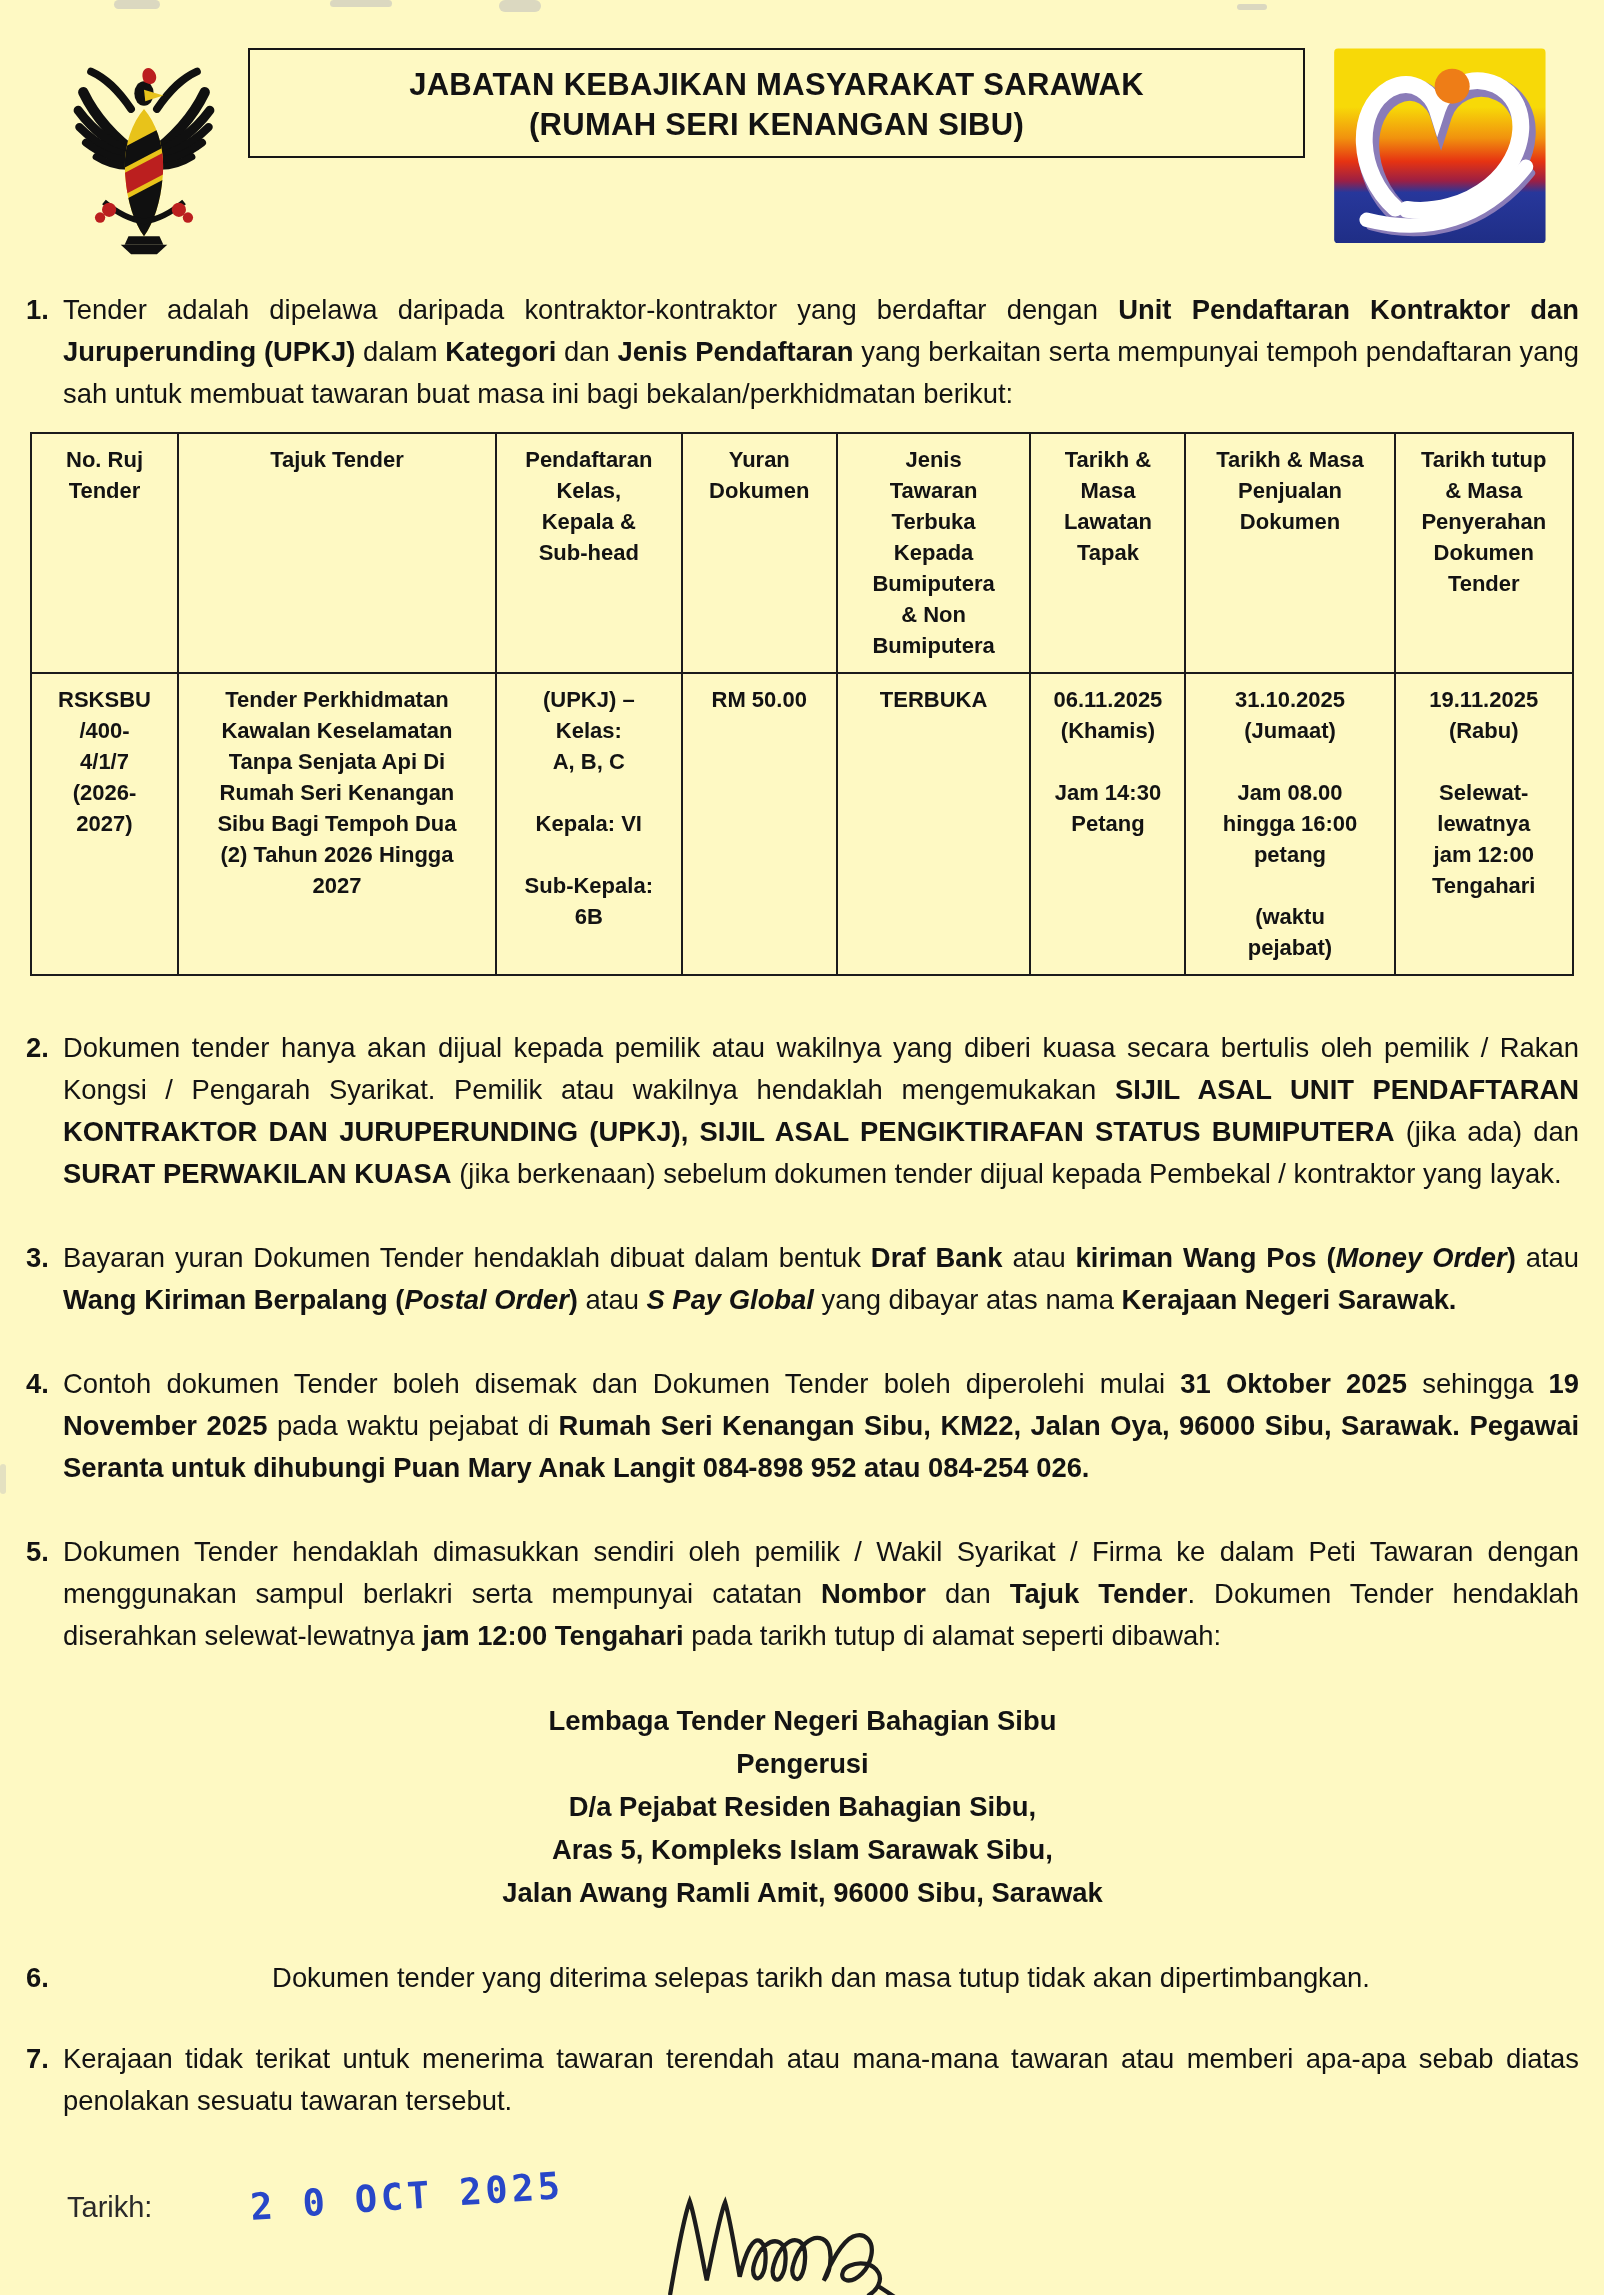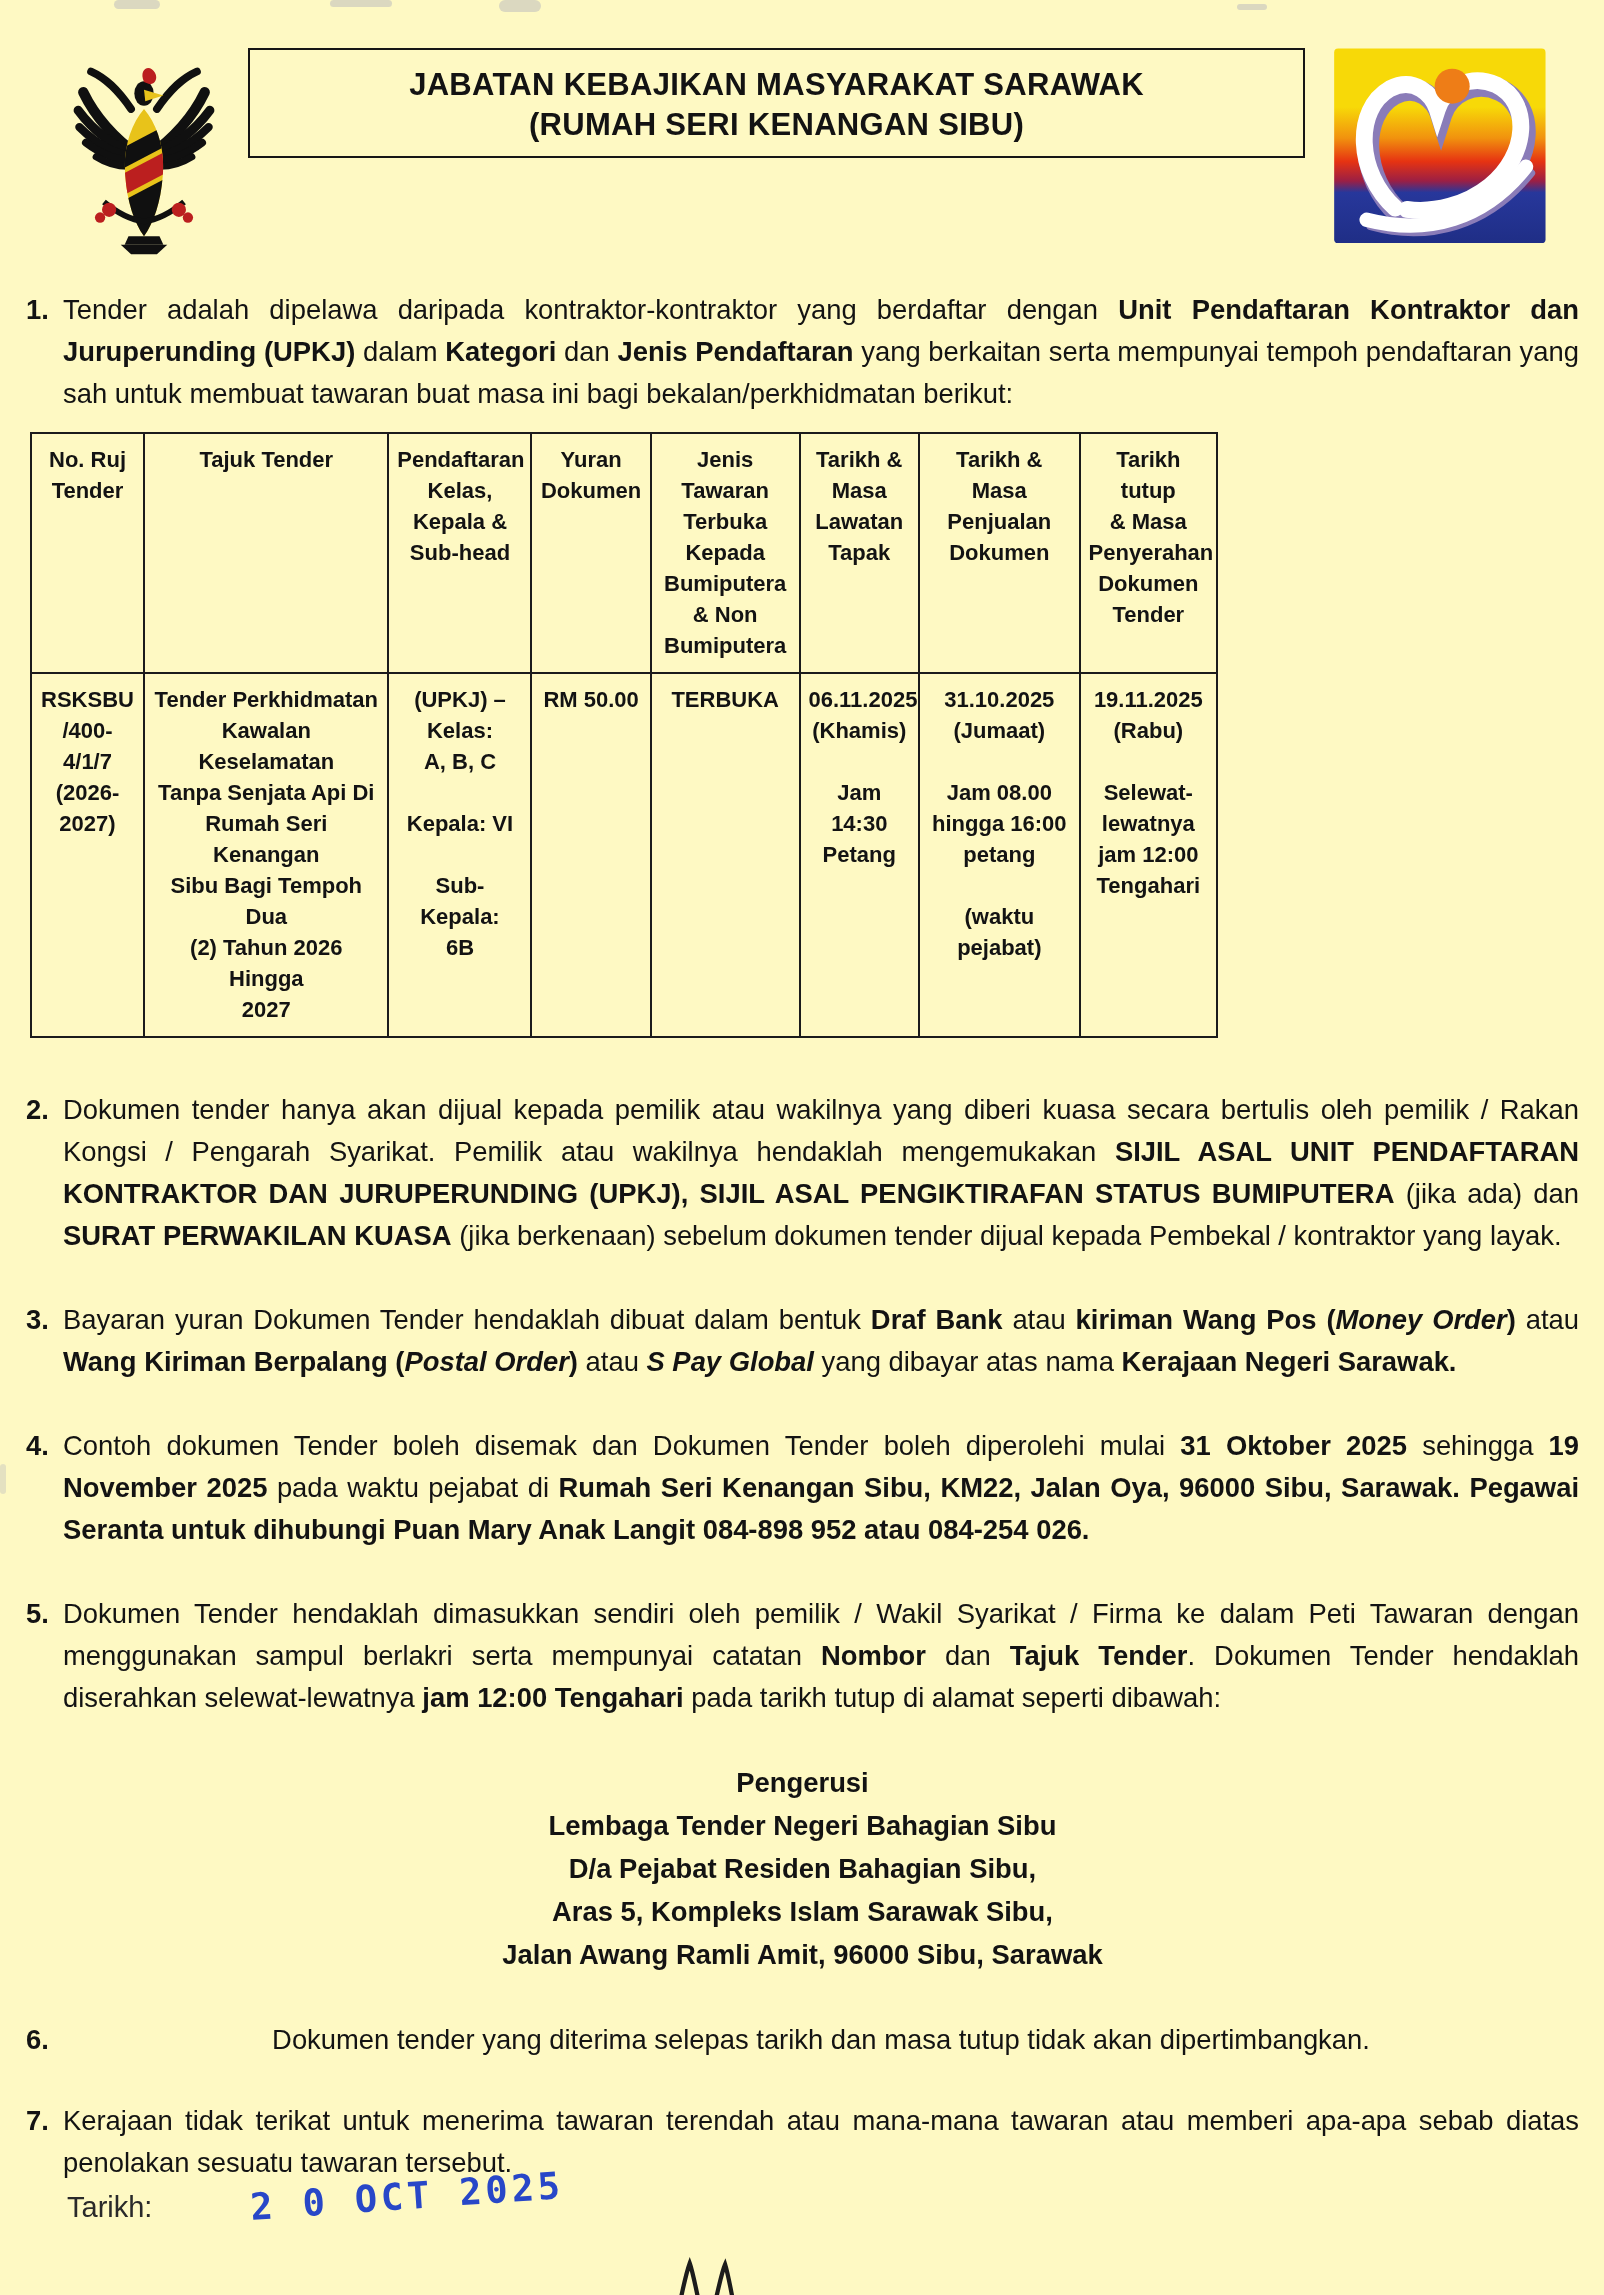--- a/index.html
+++ b/index.html
@@ -35,21 +35,21 @@
   }
   .jkm{margin-top:3.9px;margin-left:11.8px;}
 
   .para{display:flex;margin:34px 0 0;font-size:27.4px;line-height:42px;}
   .para .num{flex:none;width:37px;font-weight:bold;}
   .para .ptext{flex:1;margin:0;text-align:justify;}
   .b{font-weight:bold;}
   .bi{font-weight:bold;font-style:italic;}
 
   table.tender{
-    width:1188px;margin:17px 0 0 3.9px;border-collapse:collapse;table-layout:fixed;
+    width:1544px;margin:17px 0 0 3.9px;border-collapse:collapse;table-layout:fixed;
     font-weight:bold;font-size:22px;line-height:31px;padding-left:48px;
   }
   table.tender td{
     border:2px solid #1b1b1b;vertical-align:top;padding:10.4px 7.8px;
     white-space:pre-line;text-align:center;
   }
   table.tender tr.hdr td{border-bottom-width:2.6px;}
   td.al{text-align:left;padding-left:13px;margin-left:19px;}
 
   .address{ text-align:center;font-weight:bold;font-size:27.4px;line-height:43px;margin-top:42px;}
@@ -255,22 +255,22 @@
     <span class="num">4.</span>
     <p class="ptext"><span>Contoh dokumen Tender boleh disemak dan Dokumen Tender boleh diperolehi mulai </span><span class="b">31 Oktober 2025</span><span> sehingga </span><span class="b">19 November 2025</span><span> pada waktu pejabat di </span><span class="b">Rumah Seri Kenangan Sibu, KM22, Jalan Oya, 96000 Sibu, Sarawak. Pegawai Seranta untuk dihubungi Puan Mary Anak Langit 084-898 952 atau 084-254 026.</span></p>
   </div>
 
   <div class="para" style="margin-top:42px">
     <span class="num">5.</span>
     <p class="ptext"><span>Dokumen Tender hendaklah dimasukkan sendiri oleh pemilik / Wakil Syarikat / Firma ke dalam Peti Tawaran dengan menggunakan sampul berlakri serta mempunyai catatan </span><span class="b">Nombor</span><span> dan </span><span class="b">Tajuk Tender</span><span>. Dokumen Tender hendaklah diserahkan selewat-lewatnya </span><span class="b">jam 12:00 Tengahari</span><span> pada tarikh tutup di alamat seperti dibawah:</span></p>
   </div>
 
   <div class="address">
+    <div>Lembaga Tender Negeri Bahagian Sibu</div>
     <div>Pengerusi</div>
-    <div>Lembaga Tender Negeri Bahagian Sibu</div>
     <div>D/a Pejabat Residen Bahagian Sibu,</div>
     <div>Aras 5, Kompleks Islam Sarawak Sibu,</div>
     <div>Jalan Awang Ramli Amit, 96000 Sibu, Sarawak</div>
   </div>
 
   <div class="para" style="margin-top:43px">
     <span class="num">6.</span>
     <p class="ptext" style="text-align:center"><span>Dokumen tender yang diterima selepas tarikh dan masa tutup tidak akan dipertimbangkan.</span></p>
   </div>
 

